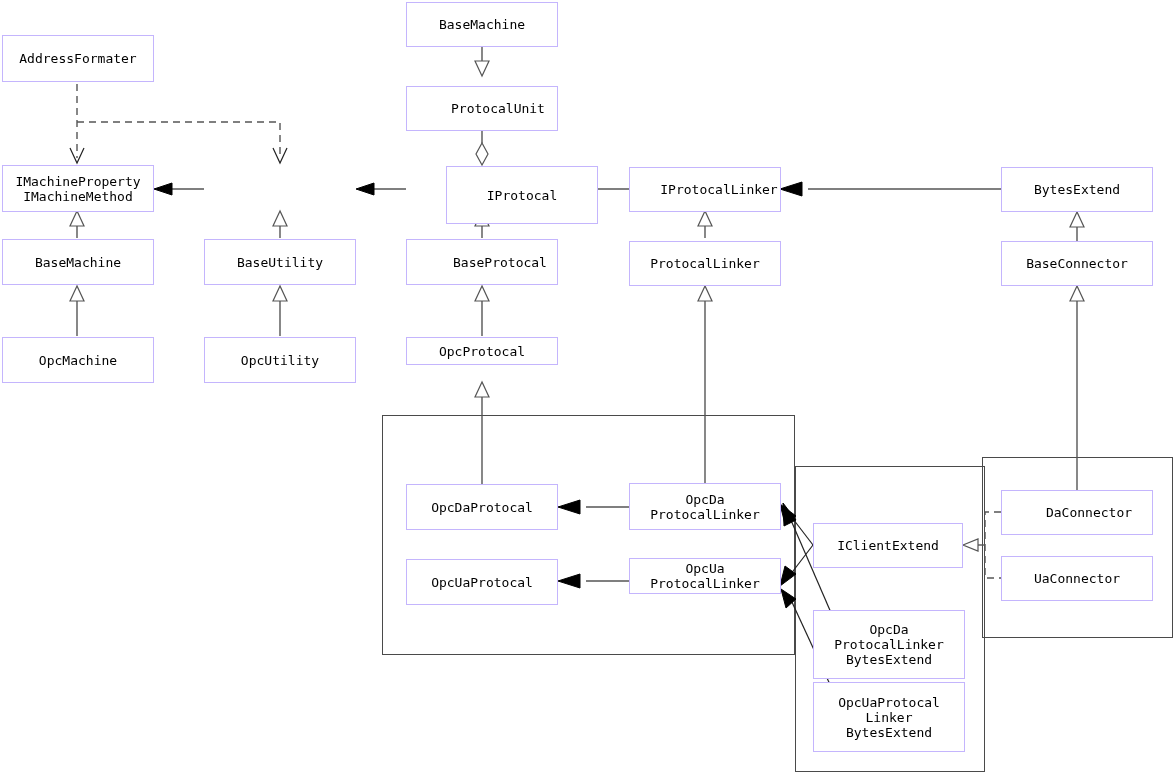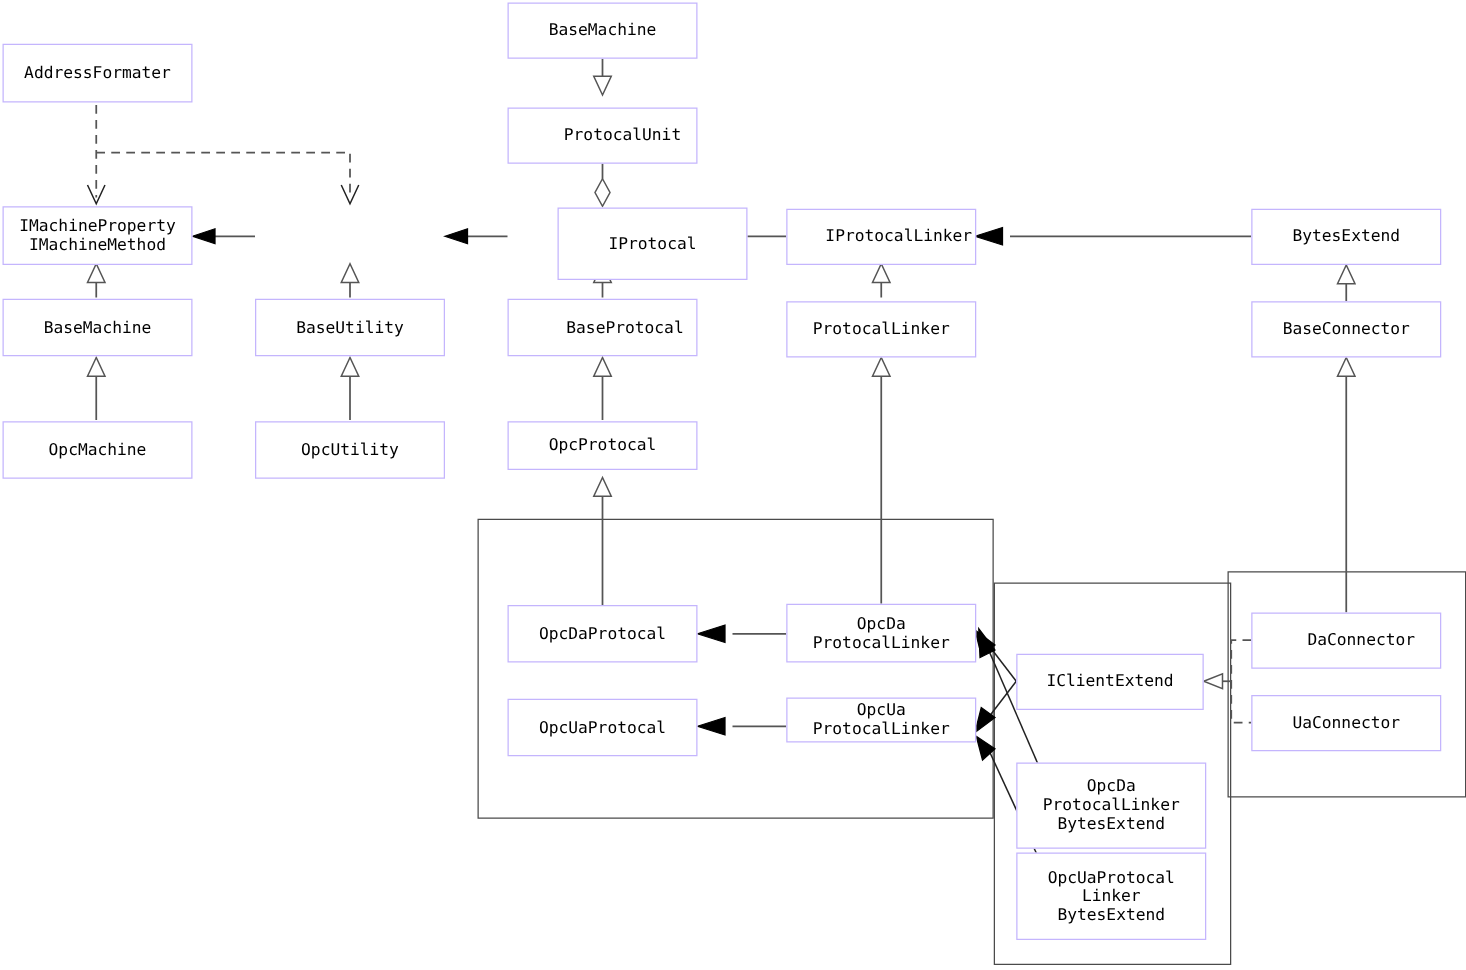--- a/index.html
+++ b/index.html
@@ -165,21 +165,21 @@
   <div class="node" style="left:204px;top:337px;width:152px;height:46px;">OpcUtility</div>
 
   <div class="node" style="left:406px;top:2px;width:152px;height:45px;">BaseMachine</div>
 
   <div class="node" style="left:406px;top:86px;width:152px;height:45px;padding-left:32px;">ProtocalUnit</div>
 
   <div class="node" style="left:406px;top:166px;width:152px;height:58px;margin-left:40px;">IProtocal</div>
 
   <div class="node" style="left:406px;top:239px;width:152px;height:46px;padding-left:36px;">BaseProtocal</div>
 
-  <div class="node" style="left:406px;top:337px;width:152px;height:39px;">OpcProtocal</div>
+  <div class="node" style="left:406px;top:337px;width:152px;height:28px;">OpcProtocal</div>
 
   <div class="node" style="left:406px;top:484px;width:152px;height:46px;">OpcDaProtocal</div>
 
   <div class="node" style="left:406px;top:559px;width:152px;height:46px;">OpcUaProtocal</div>
 
   <div class="node" style="left:629px;top:167px;width:152px;height:45px;padding-left:28px;">IProtocalLinker</div>
 
   <div class="node" style="left:629px;top:241px;width:152px;height:45px;">ProtocalLinker</div>
 
   <div class="node" style="left:629px;top:483px;width:152px;height:47px;">OpcDa

